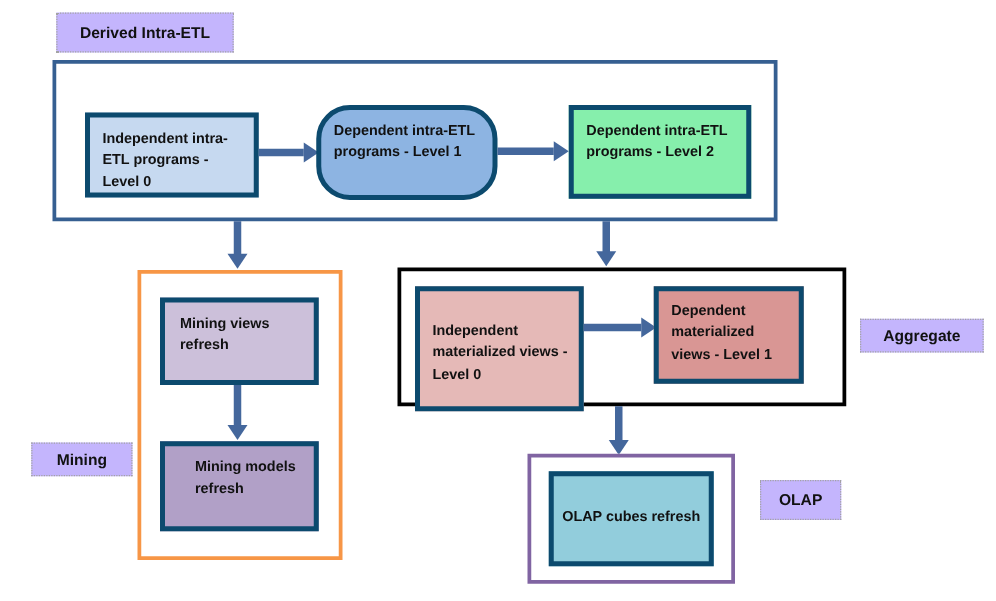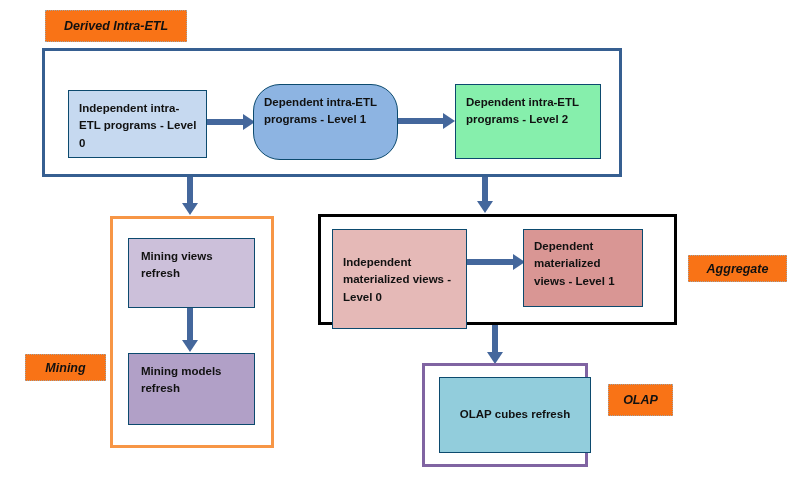--- a/index.html
+++ b/index.html
@@ -3,28 +3,28 @@
 <meta charset="utf-8">
 <style>
   html,body{margin:0;padding:0;background:#ffffff;}
   .canvas{
     position:relative;width:797px;height:481px;background:#ffffff;
     font-family:"Liberation Sans",sans-serif;font-weight:bold;color:#111111;
     overflow:hidden;
   }
   .frame{position:absolute;background:#ffffff;border:3px solid #000;box-sizing:border-box;}
   .node{
-    position:absolute;box-sizing:border-box;border:1px solid #0c4a6e;
+    position:absolute;box-sizing:border-box;border:4px solid #0c4a6e;
     font-size:11.5px;line-height:1.5;padding:9px 8px 0 10px;
   }
   .node.center{display:flex;align-items:center;justify-content:center;padding:0;text-align:center;}
   .tag{
-    position:absolute;box-sizing:border-box;background:#f97316;
+    position:absolute;box-sizing:border-box;background:#c4b5fd;
     border:1px dotted #a3a3a3;display:flex;align-items:center;justify-content:center;
-    font-size:12.5px;white-space:nowrap;font-style:italic;
+    font-size:12.5px;white-space:nowrap;
   }
   .shaft{position:absolute;}
   .head-right{position:absolute;width:0;height:0;border-top:8px solid transparent;border-bottom:8px solid transparent;border-left:12px solid #44679c;}
   .head-down{position:absolute;width:0;height:0;border-left:8px solid transparent;border-right:8px solid transparent;border-top:12px solid #44679c;}
 </style>
 </head>
 <body>
 
 <div class="canvas">
 
@@ -50,37 +50,37 @@
   <div class="shaft" style="left: 482px; top: 177px; width: 6px; height: 25px; background: rgb(68, 103, 156);"></div>
   <div class="head-down" style="left: 477px; top: 201px; border-top-color: rgb(68, 103, 156);"></div>
 
   <div class="frame" style="left: 110px; top: 216px; width: 164px; height: 232px; border-color: rgb(247, 150, 70);"></div>
 
   <div class="node" style="left: 128px; top: 238px; width: 127px; height: 70px; padding-left: 12px; background: rgb(204, 192, 218);">Mining views refresh</div>
 
   <div class="shaft" style="left: 187px; top: 308px; width: 6px; height: 32px; background: rgb(68, 103, 156);"></div>
   <div class="head-down" style="left: 182px; top: 340px; border-top-color: rgb(68, 103, 156);"></div>
 
-  <div class="node" style="left: 128px; top: 353px; width: 127px; height: 72px; padding-left: 12px; background: rgb(177, 160, 199);">Mining models refresh</div>
+  <div class="node" style="left: 128px; top: 353px; width: 127px; height: 72px; padding-left: 24px; background: rgb(177, 160, 199);">Mining models refresh</div>
 
   <div class="tag" style="left: 25px; top: 310px; width: 81px; height: 27px; border-color: rgb(163, 163, 163); margin-top: 44px;">Mining</div>
 
   <div class="frame" style="left: 318px; top: 214px; width: 359px; height: 111px; border-color: rgb(0, 0, 0);"></div>
 
   <div class="node" style="left: 332px; top: 229px; width: 135px; height: 100px; padding-top: 24px; background: rgb(229, 185, 183);">Independent materialized views - Level 0</div>
 
   <div class="shaft" style="left: 467px; top: 259px; width: 46px; height: 6px; background: rgb(68, 103, 156);"></div>
   <div class="head-right" style="left: 513px; top: 254px; border-left-color: rgb(68, 103, 156);"></div>
 
   <div class="node" style="left: 523px; top: 229px; width: 120px; height: 78px; padding-top: 8px; background: rgb(217, 150, 148);">Dependent materialized views - Level 1</div>
 
   <div class="tag" style="left: 688px; top: 255px; width: 99px; height: 27px; border-color: rgb(163, 163, 163);">Aggregate</div>
 
   <div class="shaft" style="left: 492px; top: 325px; width: 6px; height: 28px; background: rgb(68, 103, 156);"></div>
   <div class="head-down" style="left: 487px; top: 352px; border-top-color: rgb(68, 103, 156);"></div>
 
   <div class="frame" style="left: 422px; top: 363px; width: 166px; height: 104px; border-color: rgb(128, 100, 162);"></div>
 
-  <div class="node center" style="left: 439px; top: 377px; width: 152px; height: 76px; background: rgb(146, 205, 220);">OLAP cubes refresh</div>
+  <div class="node center" style="left: 439px; top: 377px; width: 132px; height: 76px; background: rgb(146, 205, 220);">OLAP cubes refresh</div>
 
   <div class="tag" style="left: 608px; top: 384px; width: 65px; height: 32px; border-color: rgb(163, 163, 163);">OLAP</div>
 
 </div>
 
 </body></html>

